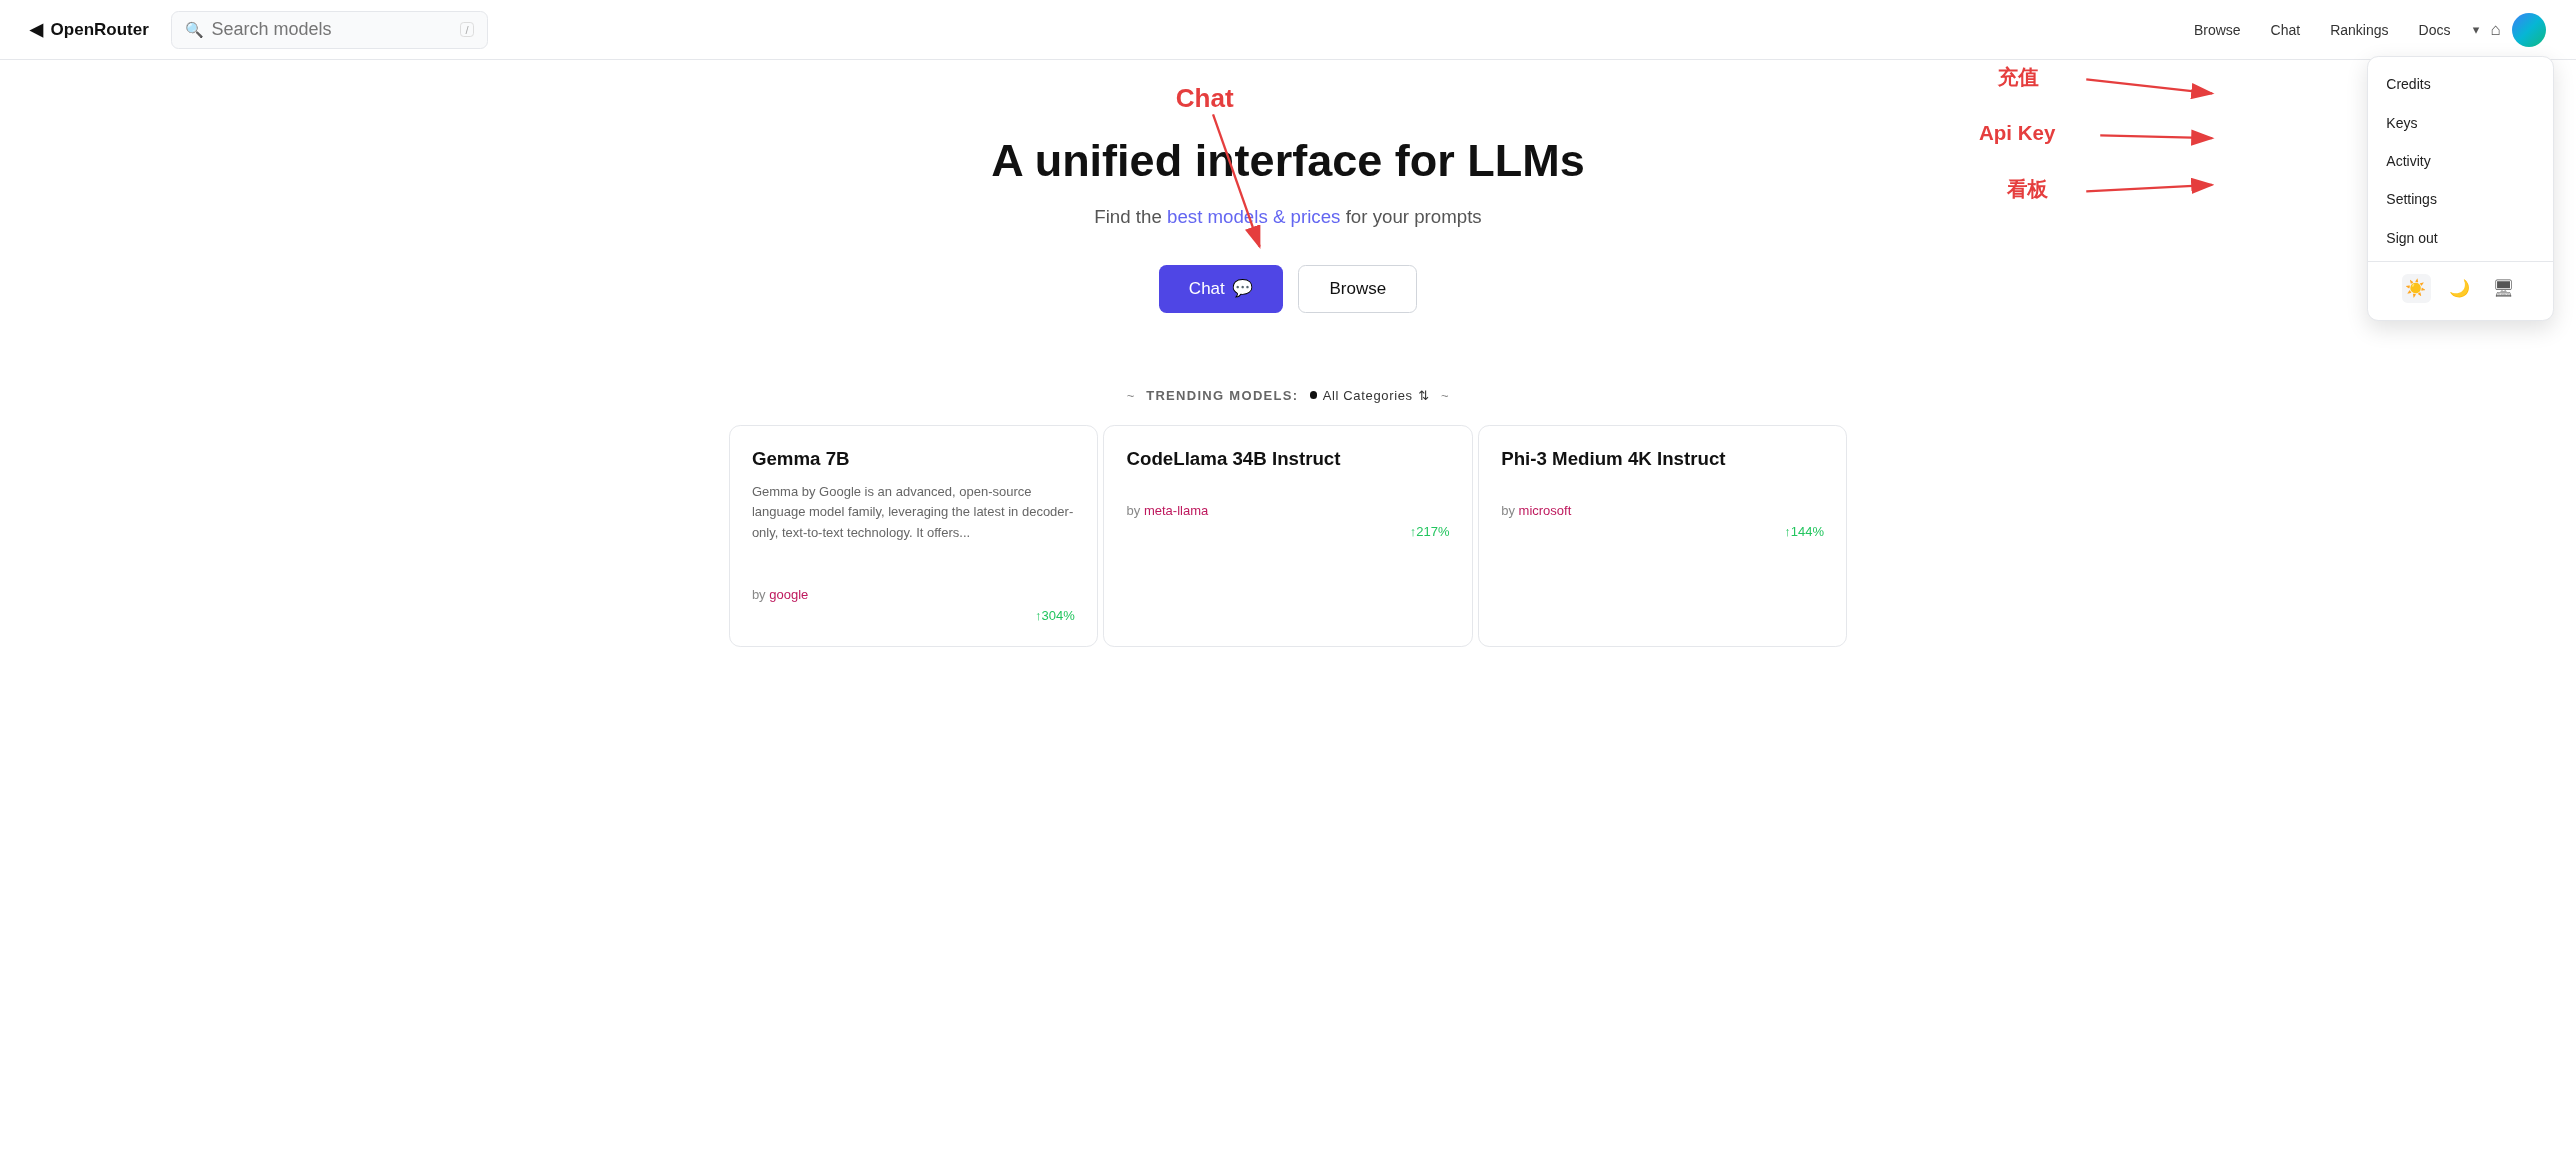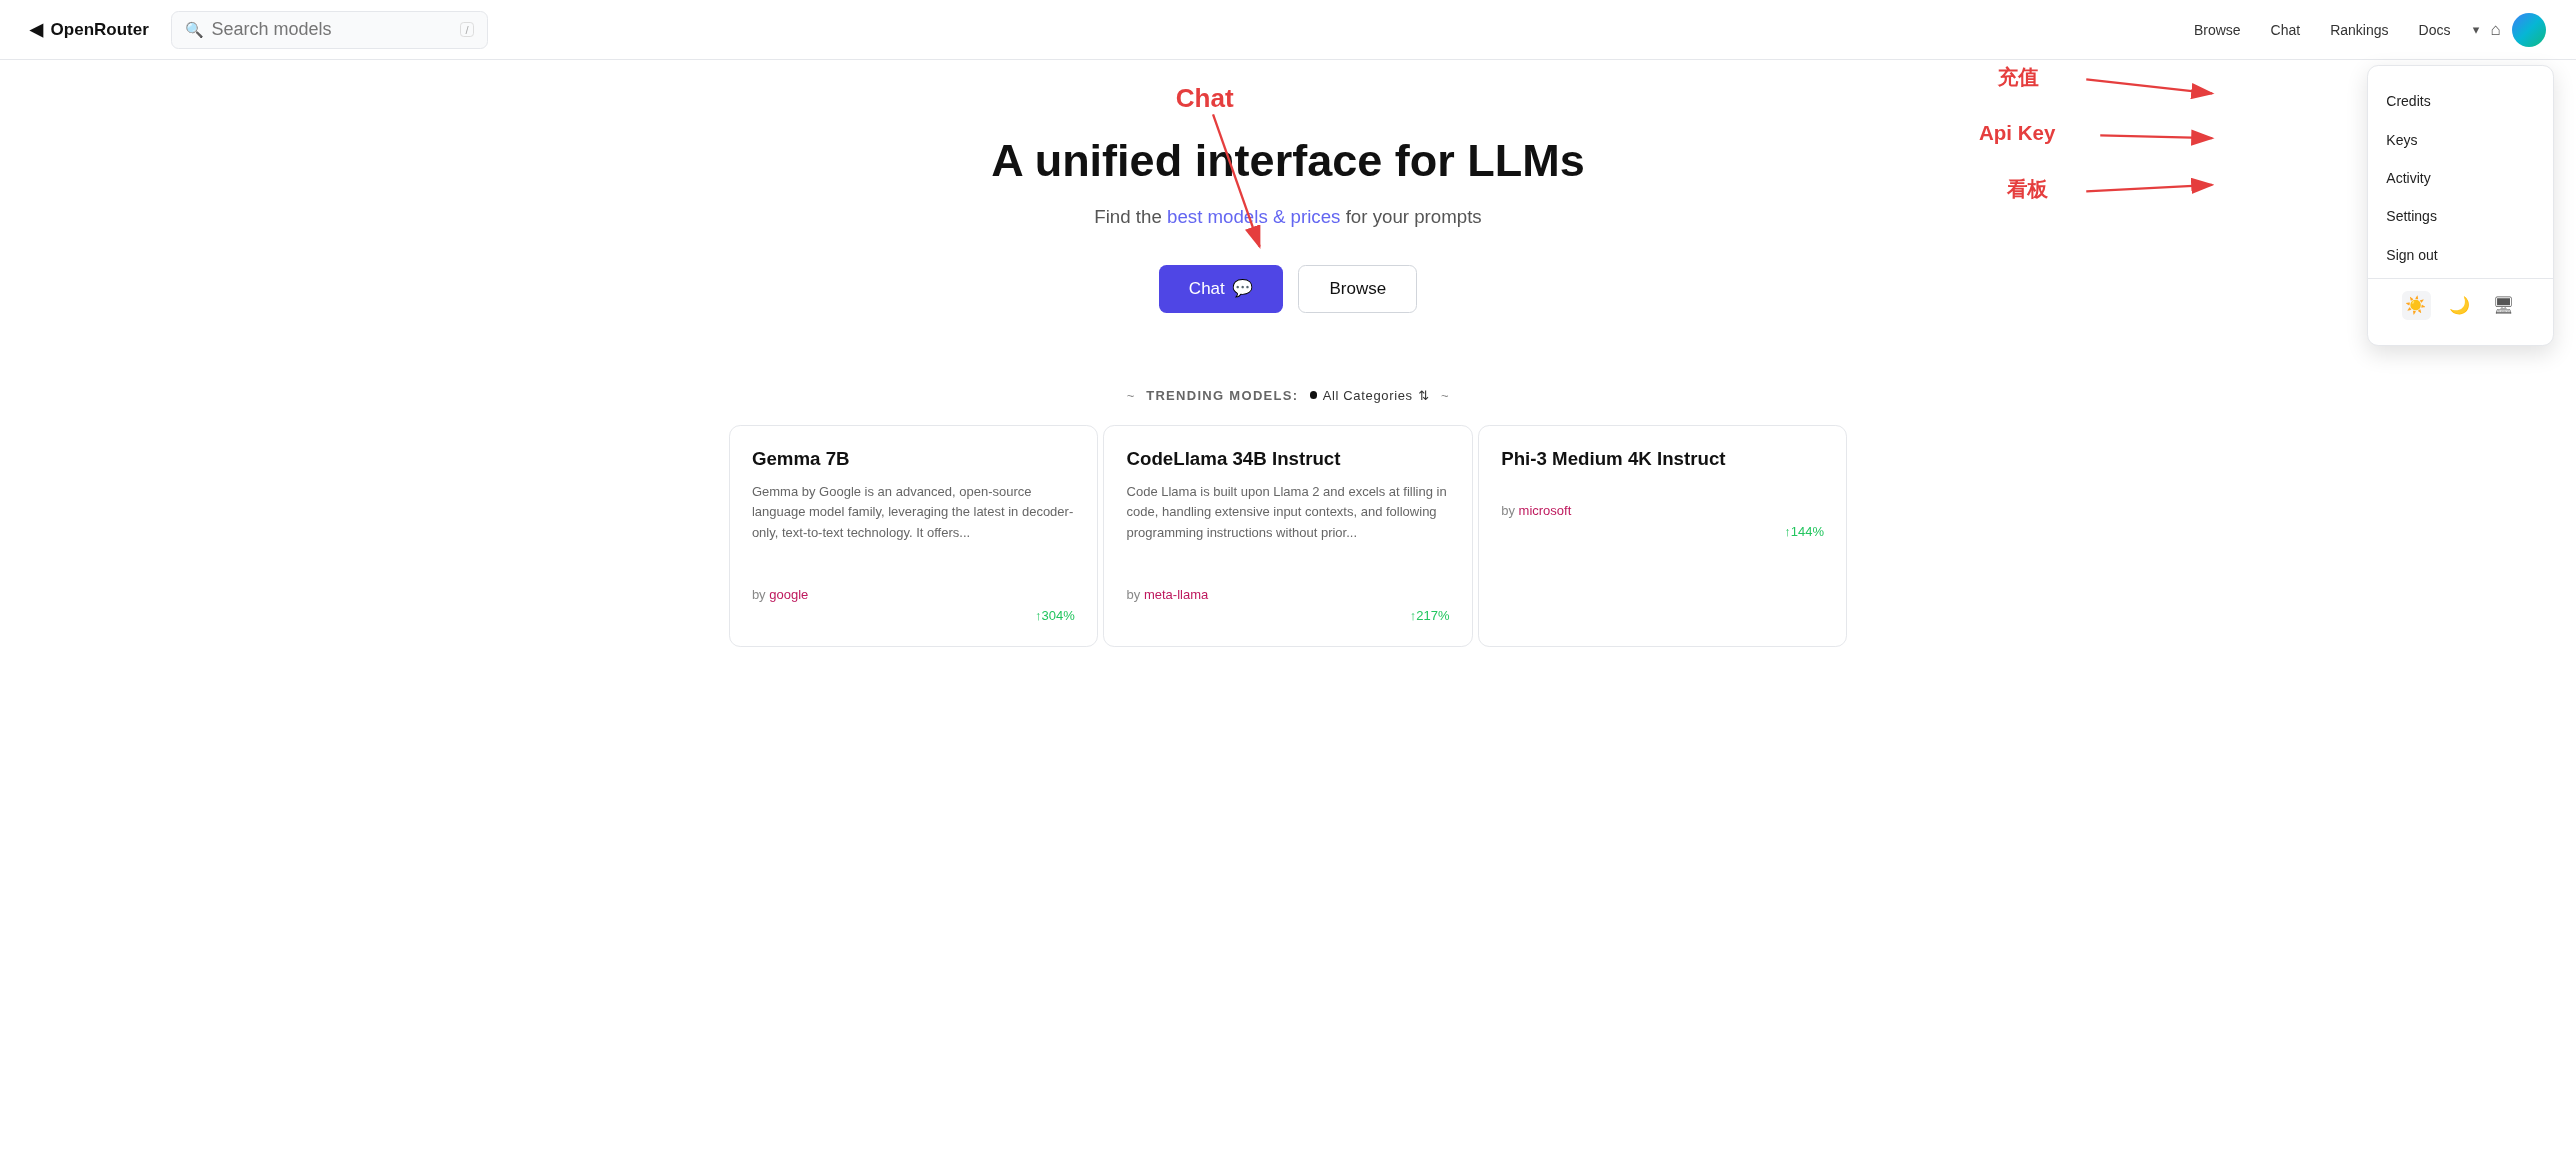--- a/index.html
+++ b/index.html
@@ -85,28 +85,28 @@
       width: 34px;
       height: 34px;
       border-radius: 50%;
       background: linear-gradient(135deg, #3b82f6, #06b6d4, #10b981);
       cursor: pointer;
     }
 
     
     .dropdown-menu {
       position: absolute;
-      top: 65px;
+      top: 56px;
       right: 22.4px;
       background: #fff;
       border: 0.9px solid #e5e7eb;
       border-radius: 11.2px;
       box-shadow: 0 7.5px 22.4px rgba(0,0,0,0.12);
       width: 187px;
-      padding: 16px 0;
+      padding: 8px 0;
       z-index: 100;
     }
     .dropdown-item {
       padding: 11.2px 18.7px;
       font-size: 14px;
       color: #222;
       cursor: pointer;
     }
     .dropdown-divider {
       height: 0.9px;
@@ -354,21 +354,20 @@
           <span class="model-by">
             <span>by</span>
             <a>google</a>
           </span>
           <span class="model-trend">↑304%</span>
         </div>
       </div>
 
       <div class="model-card">
         <div class="model-name">CodeLlama 34B Instruct</div>
-        <div class="model-desc">Code Llama is built upon Llama 2 and excels at filling in code, handling extensive input contexts, and following programming instructions without prior...</div>
         <div class="model-footer">
           <span class="model-by">
             <span>by</span>
             <a>meta-llama</a>
           </span>
           <span class="model-trend">↑217%</span>
         </div>
       </div>
 
       <div class="model-card">

